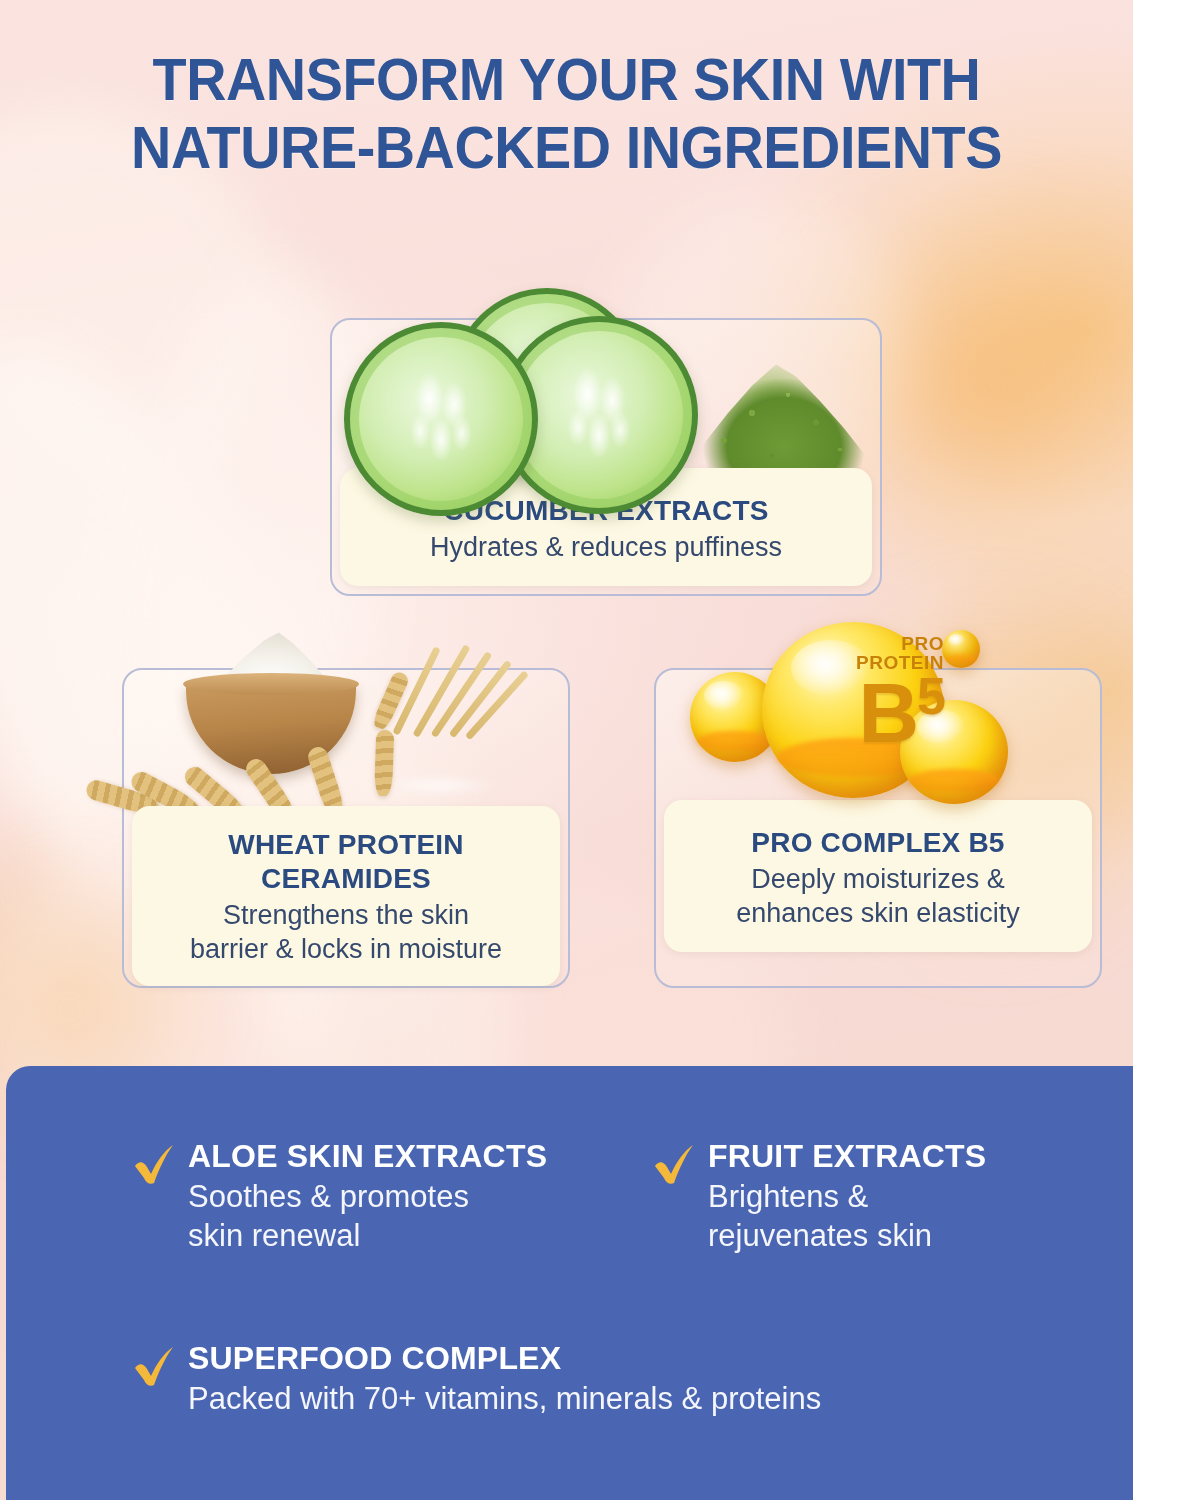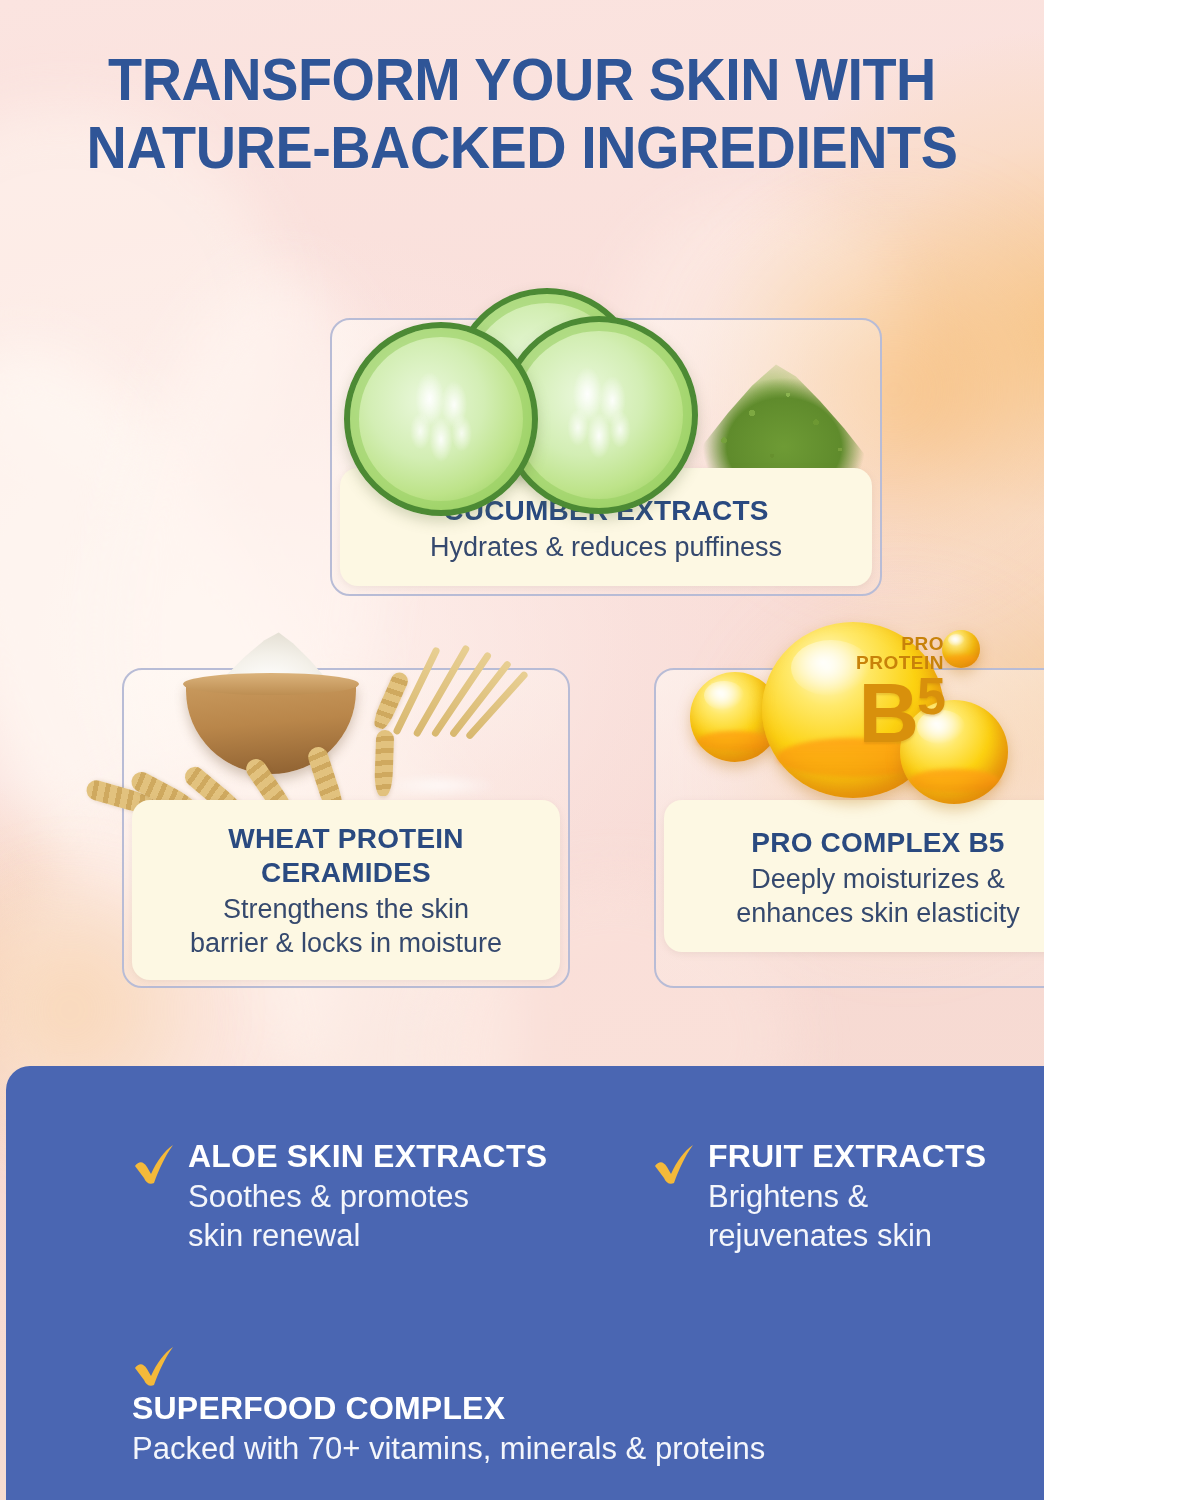--- a/index.html
+++ b/index.html
@@ -9,21 +9,21 @@
   body {
     width: 1200px;
     height: 1500px;
     font-family: "Liberation Sans", sans-serif;
     overflow: hidden;
   }
 
   
   .stage {
     position: relative;
-    width: 1044px;
+    width: 1133px;
     height: 1500px;
     background: #fae2de;
     overflow: hidden;
   }
 
   
   .bg-layer {
     position: absolute;
     inset: 0;
     overflow: hidden;
@@ -118,21 +118,21 @@
     line-height: 1.26;
     margin-top: 2px;
   }
 
   
   #card-cucumber { left: 330px; top: 318px; width: 552px; height: 278px; }
   #card-cucumber .caption { top: 148px; padding: 26px 14px 22px; }
 
   
   #card-wheat { left: 122px; top: 668px; width: 448px; height: 320px; }
-  #card-wheat .caption { top: 130px; padding: 22px 0 20px; }
+  #card-wheat .caption { top: 136px; padding: 22px 0 20px; }
 
   
   #card-b5 { left: 654px; top: 668px; width: 448px; height: 320px; }
   #card-b5 .caption { top: 130px; padding: 26px 12px 22px; }
 
   
   .cuke-art { position: absolute; left: 0; top: -38px; width: 552px; height: 200px; }
   .slice {
     position: absolute;
     border-radius: 50%;
@@ -307,21 +307,21 @@
     letter-spacing: 0.2px;
   }
   .b-desc {
     color: #f4f6fb;
     font-size: 31px;
     line-height: 1.27;
     margin-top: 2px;
   }
   #benefit-aloe      { left: 132px; top: 1138px; width: 470px; }
   #benefit-fruit     { left: 652px; top: 1138px; width: 440px; }
-  #benefit-superfood { left: 132px; top: 1340px; width: 960px; flex-direction: column; }
+  #benefit-superfood { left: 132px; top: 1340px; width: 960px; }
   #benefit-superfood .b-desc { white-space: nowrap; }
 </style>
 </head>
 <body>
 
 <div class="stage">
 
   <div class="bg-layer">
     <div class="bg-base"></div>
     <div class="petal p5"></div>

